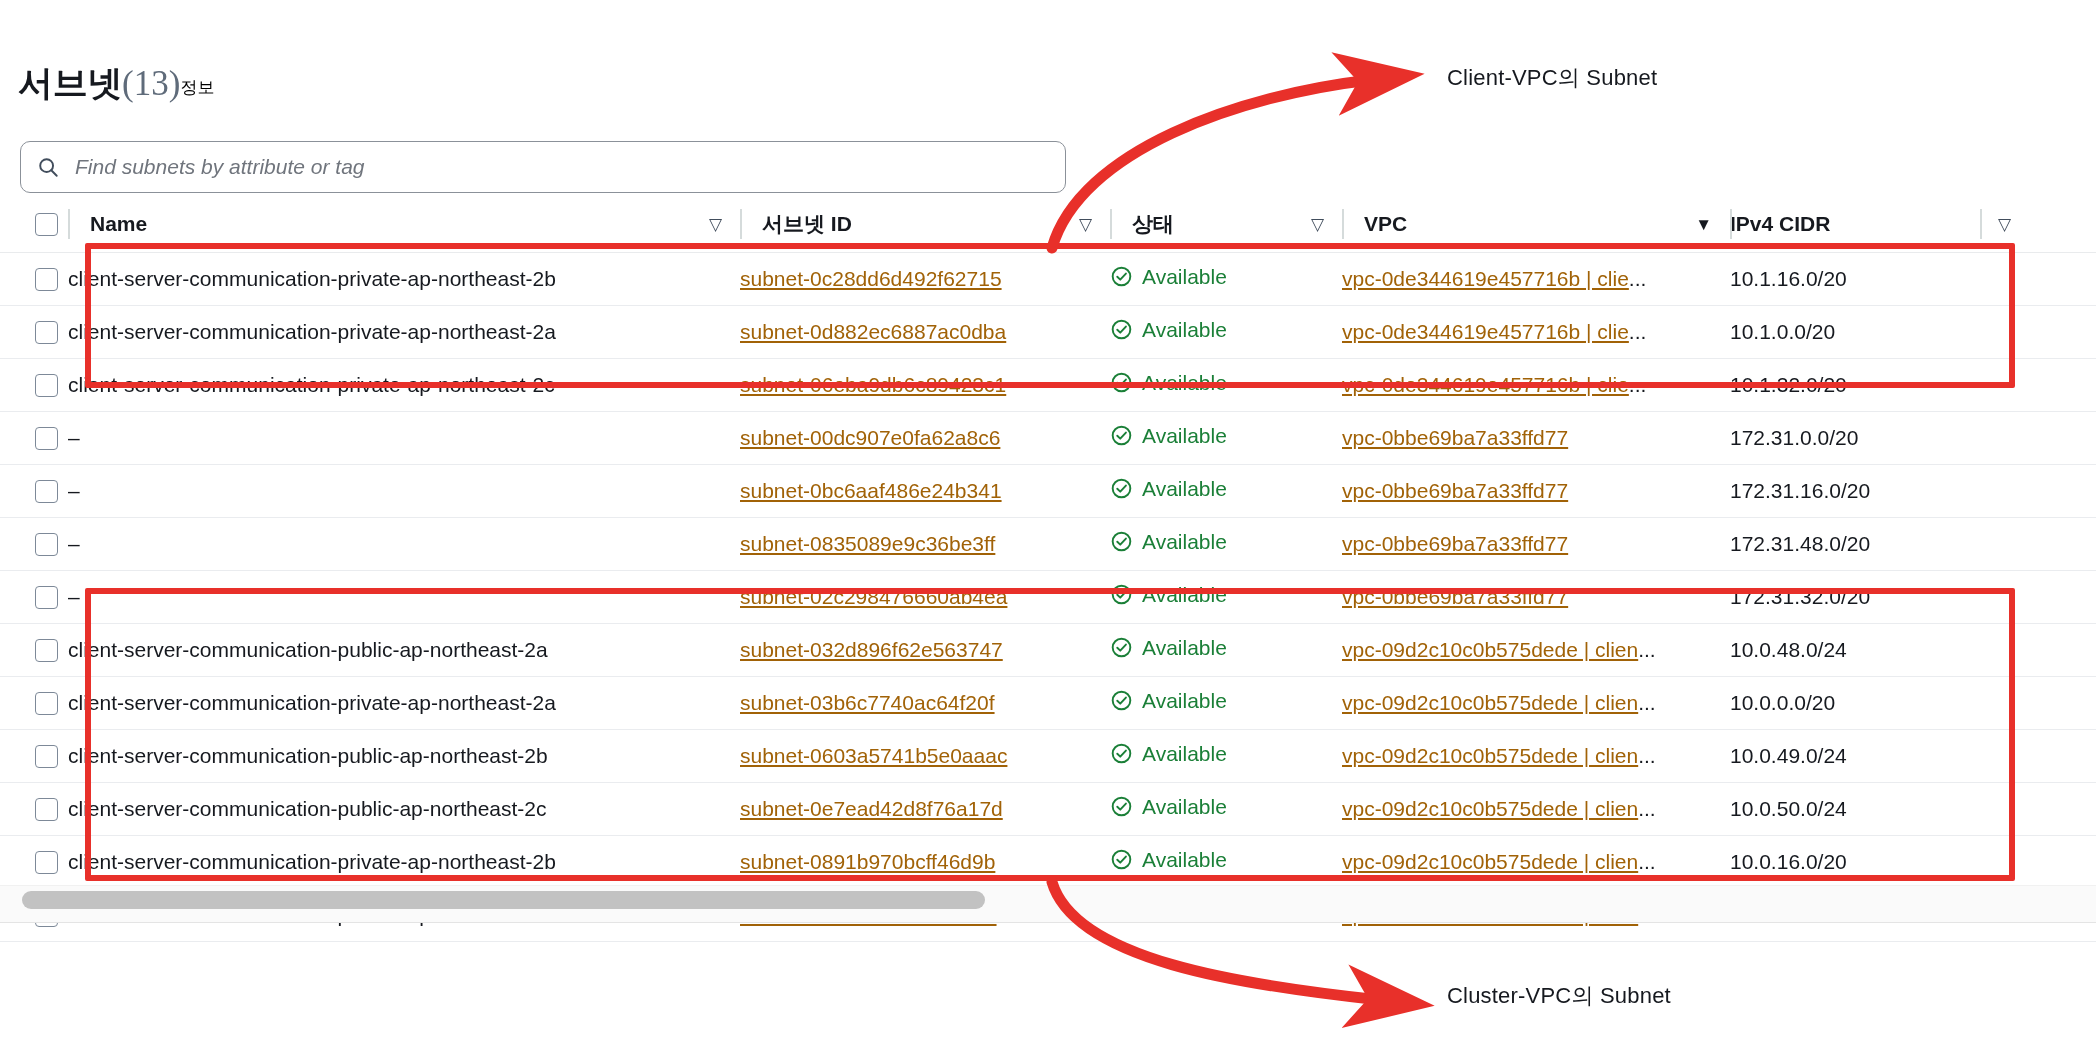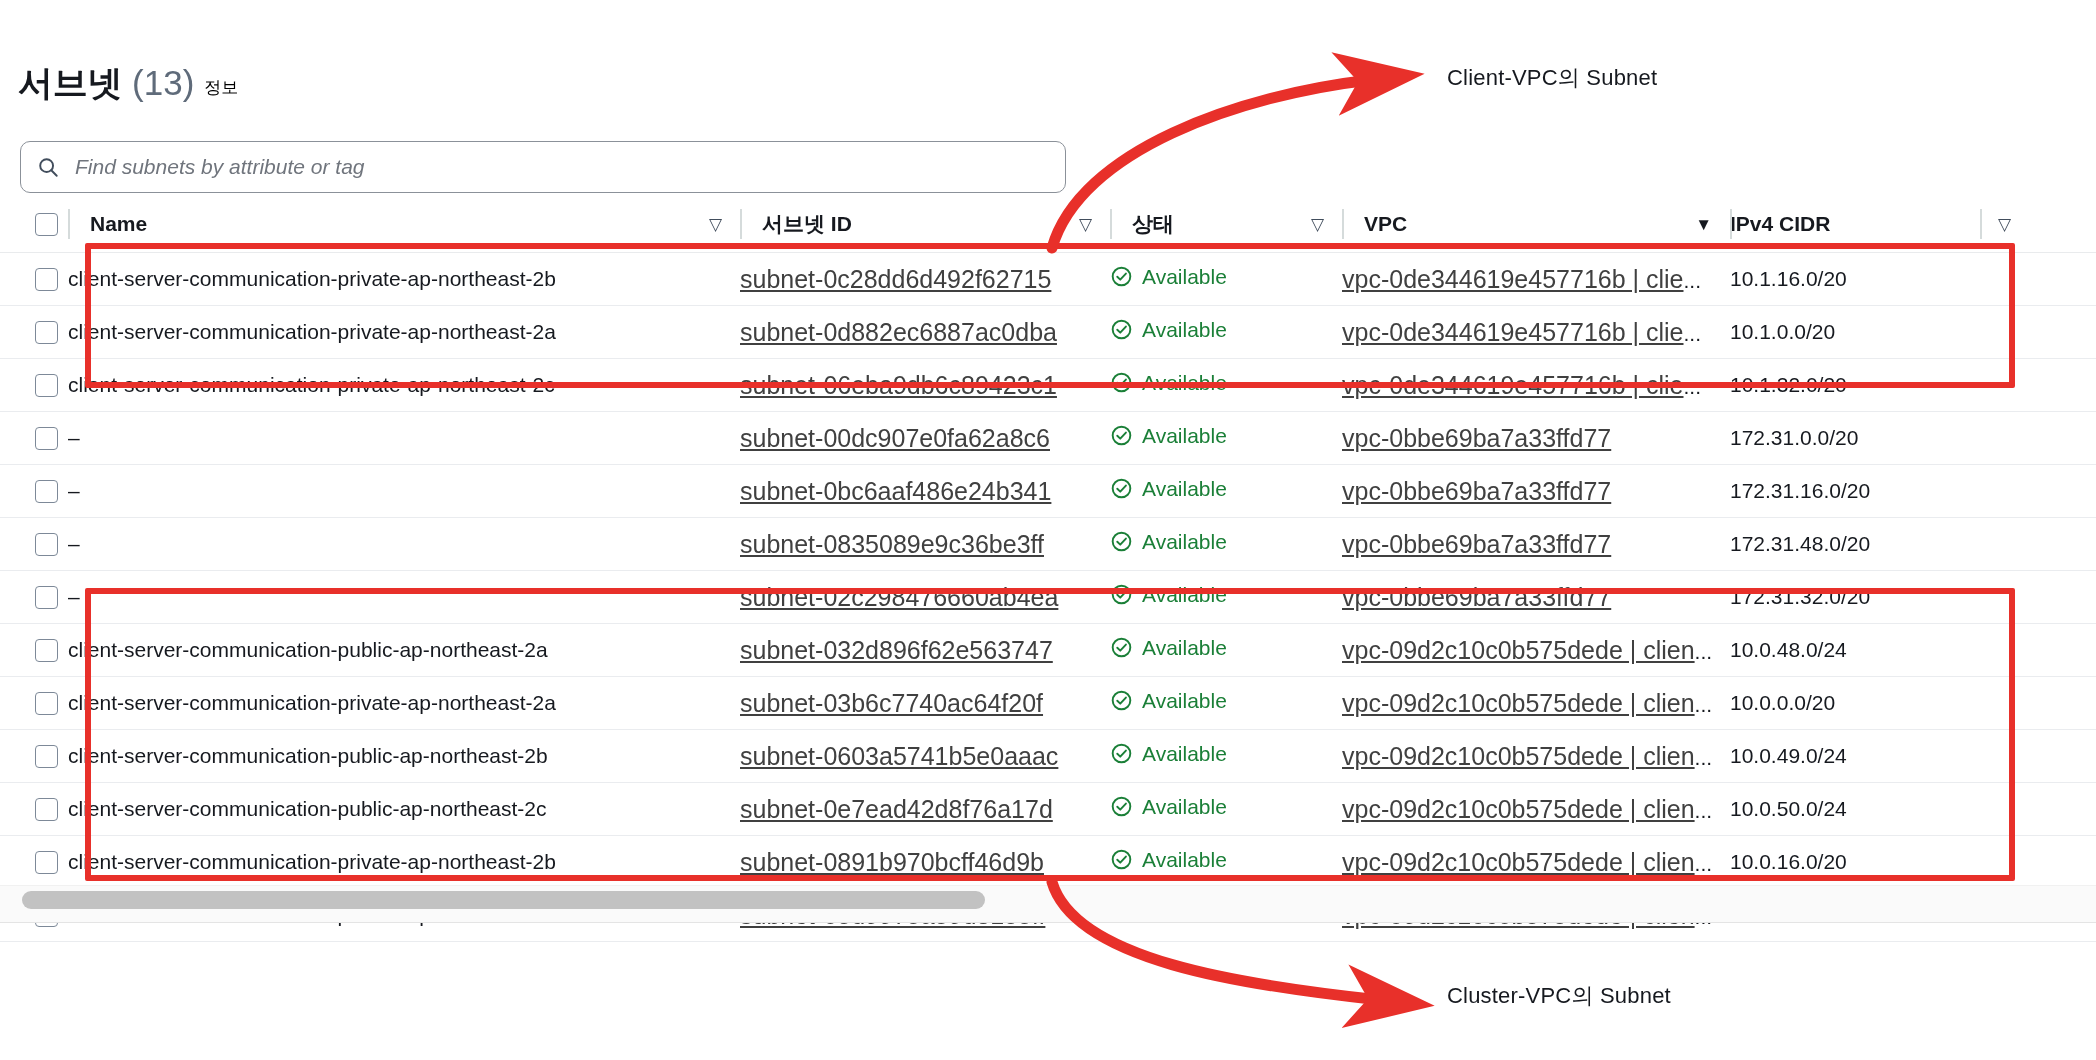--- a/index.html
+++ b/index.html
@@ -20,33 +20,34 @@
     background: #ffffff;
   }
 
   
   .header {
     position: absolute;
     left: 18px;
     top: 60px;
     display: flex;
     align-items: baseline;
-    gap: 10px;
+    gap: 0;
   }
   .page-title {
     font-size: 35px;
     font-weight: bold;
     letter-spacing: -0.3px;
     color: #16191f;
     white-space: nowrap;
   }
   .page-count {
     font-size: 35px;
     font-weight: normal;
     color: #5f6b7a;
+    font-family: Liberation Serif, serif;
   }
   .info-link {
     font-size: 17px;
     color: #000000;
     text-decoration: none;
     cursor: pointer;
     position: relative;
     top: -2px;
   }
 
@@ -173,24 +174,24 @@
     box-sizing: border-box;
     border: 1.8px solid #7d8998;
     border-radius: 4px;
     background: #ffffff;
     margin-left: 35px;
     cursor: pointer;
     display: block;
   }
 
   .link {
-    color: #404040;
+    color: #a16207;
     text-decoration: underline;
     cursor: pointer;
-    font-size: 25px;
+    font-size: 21px;
   }
 
   .dash { color: #16191f; font-size: 21px; }
 
   .state {
     display: inline-flex;
     align-items: center;
     gap: 9px;
     color: #1a7f37;
     font-size: 21px;

